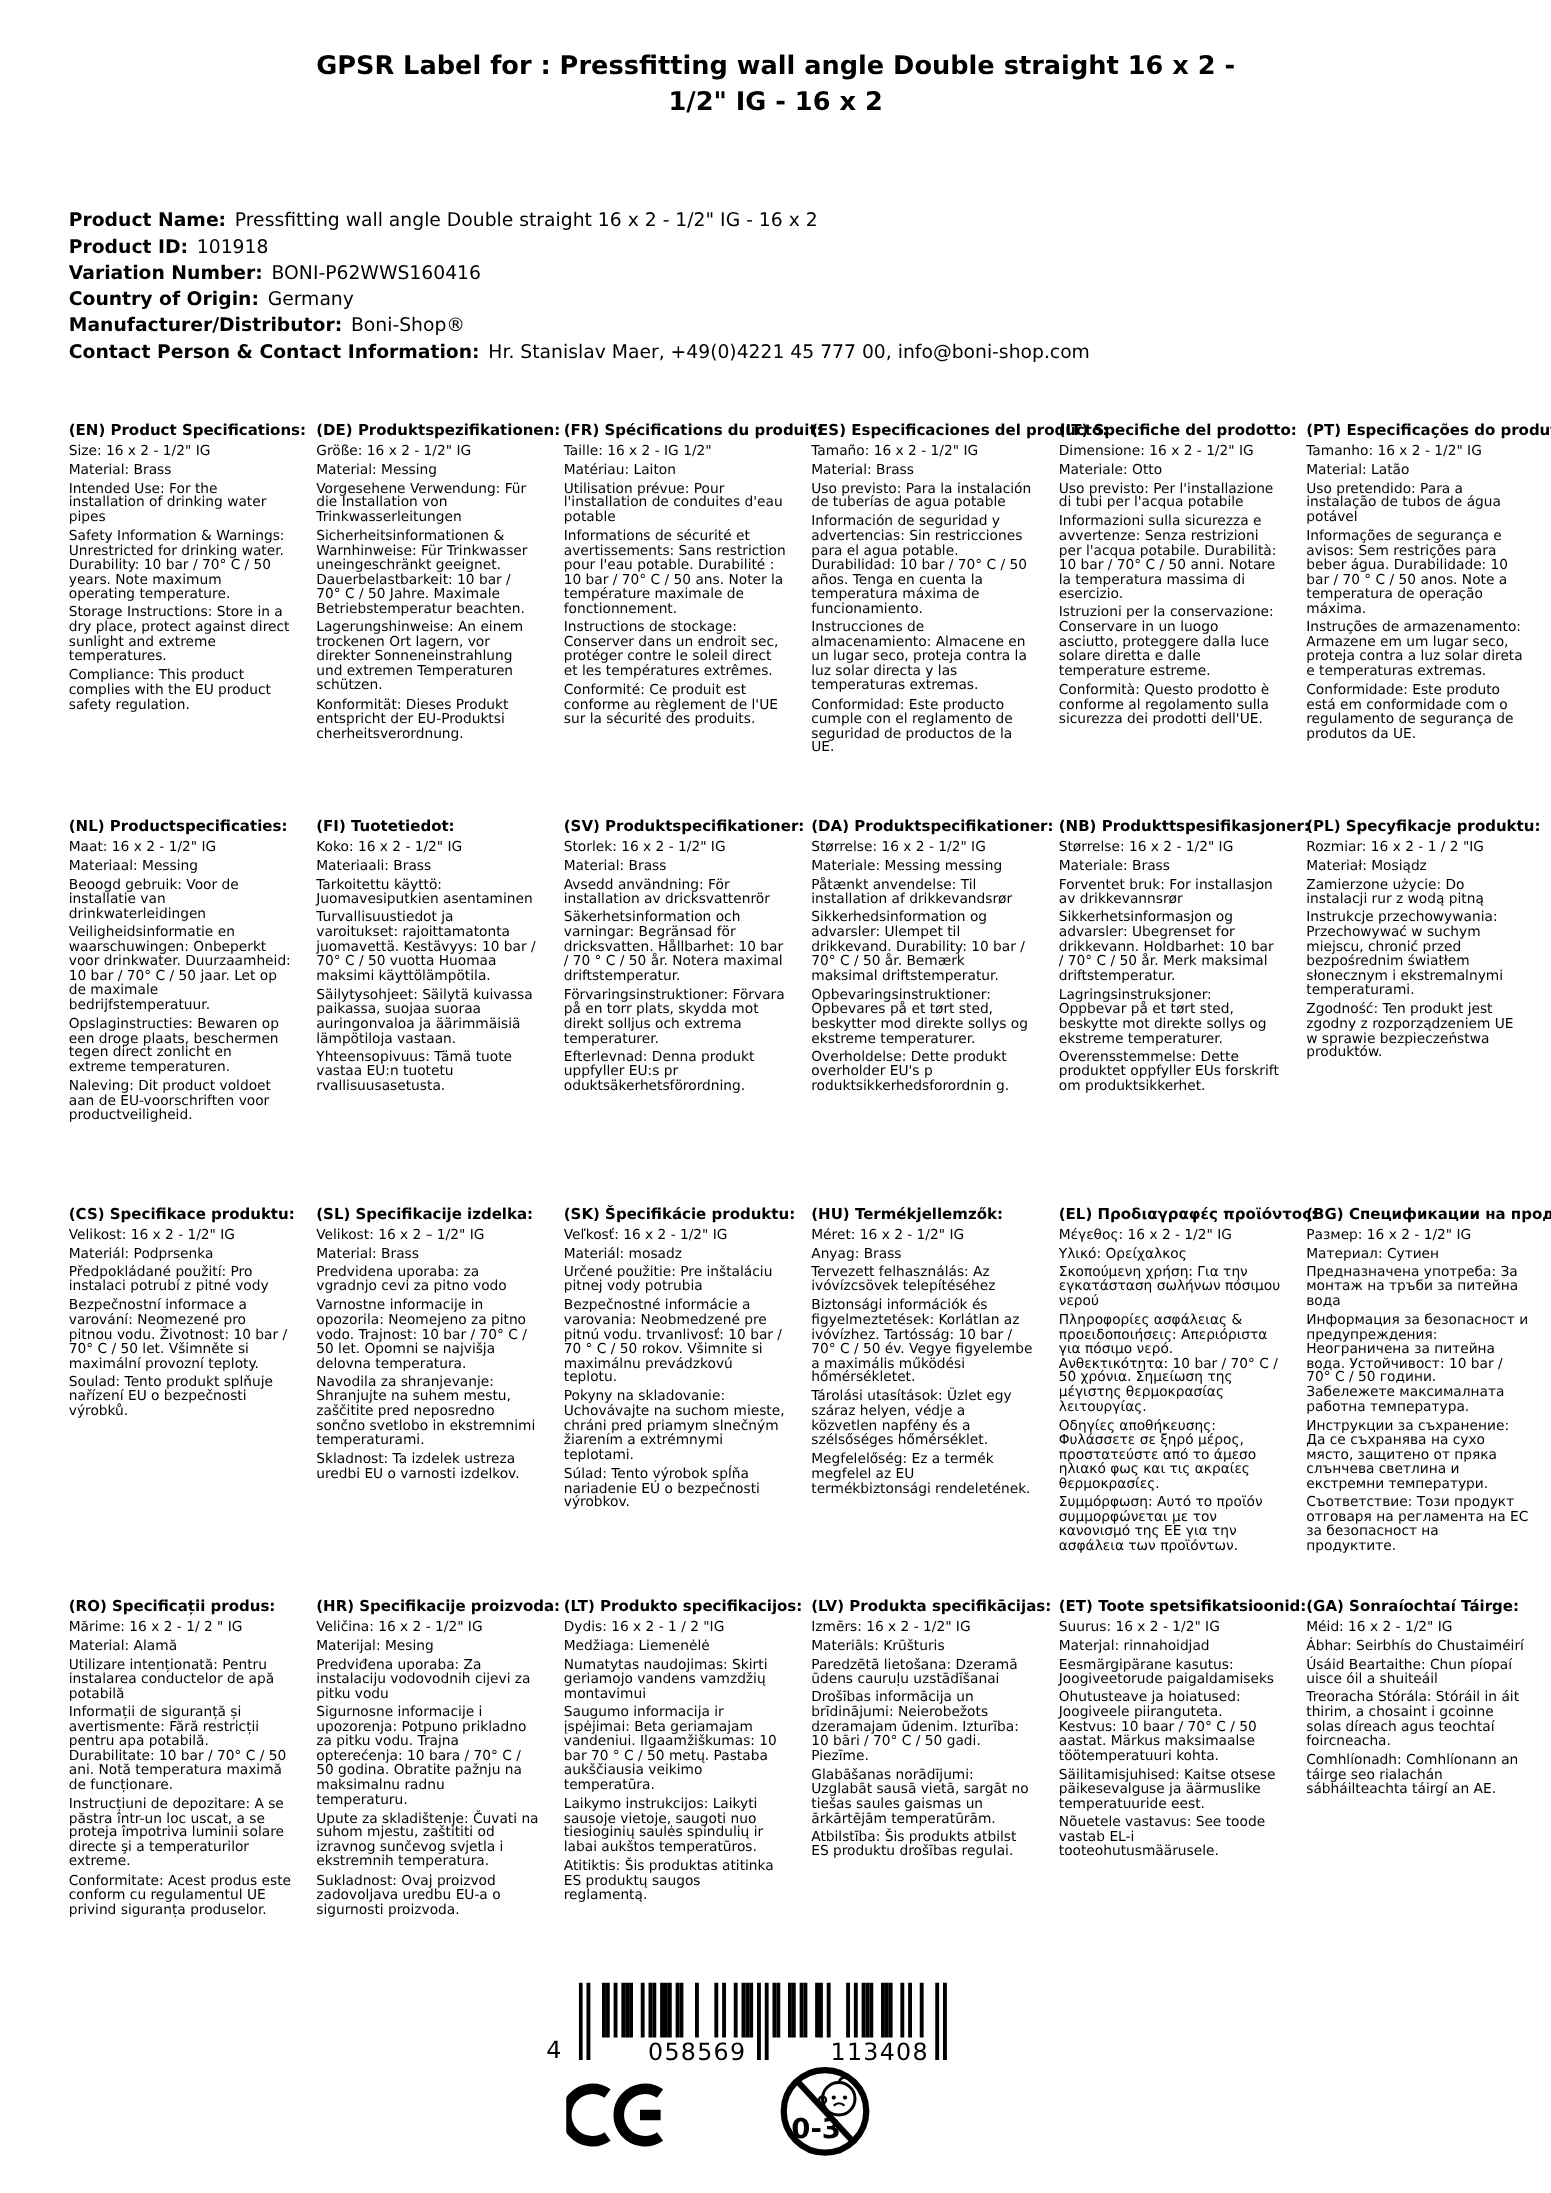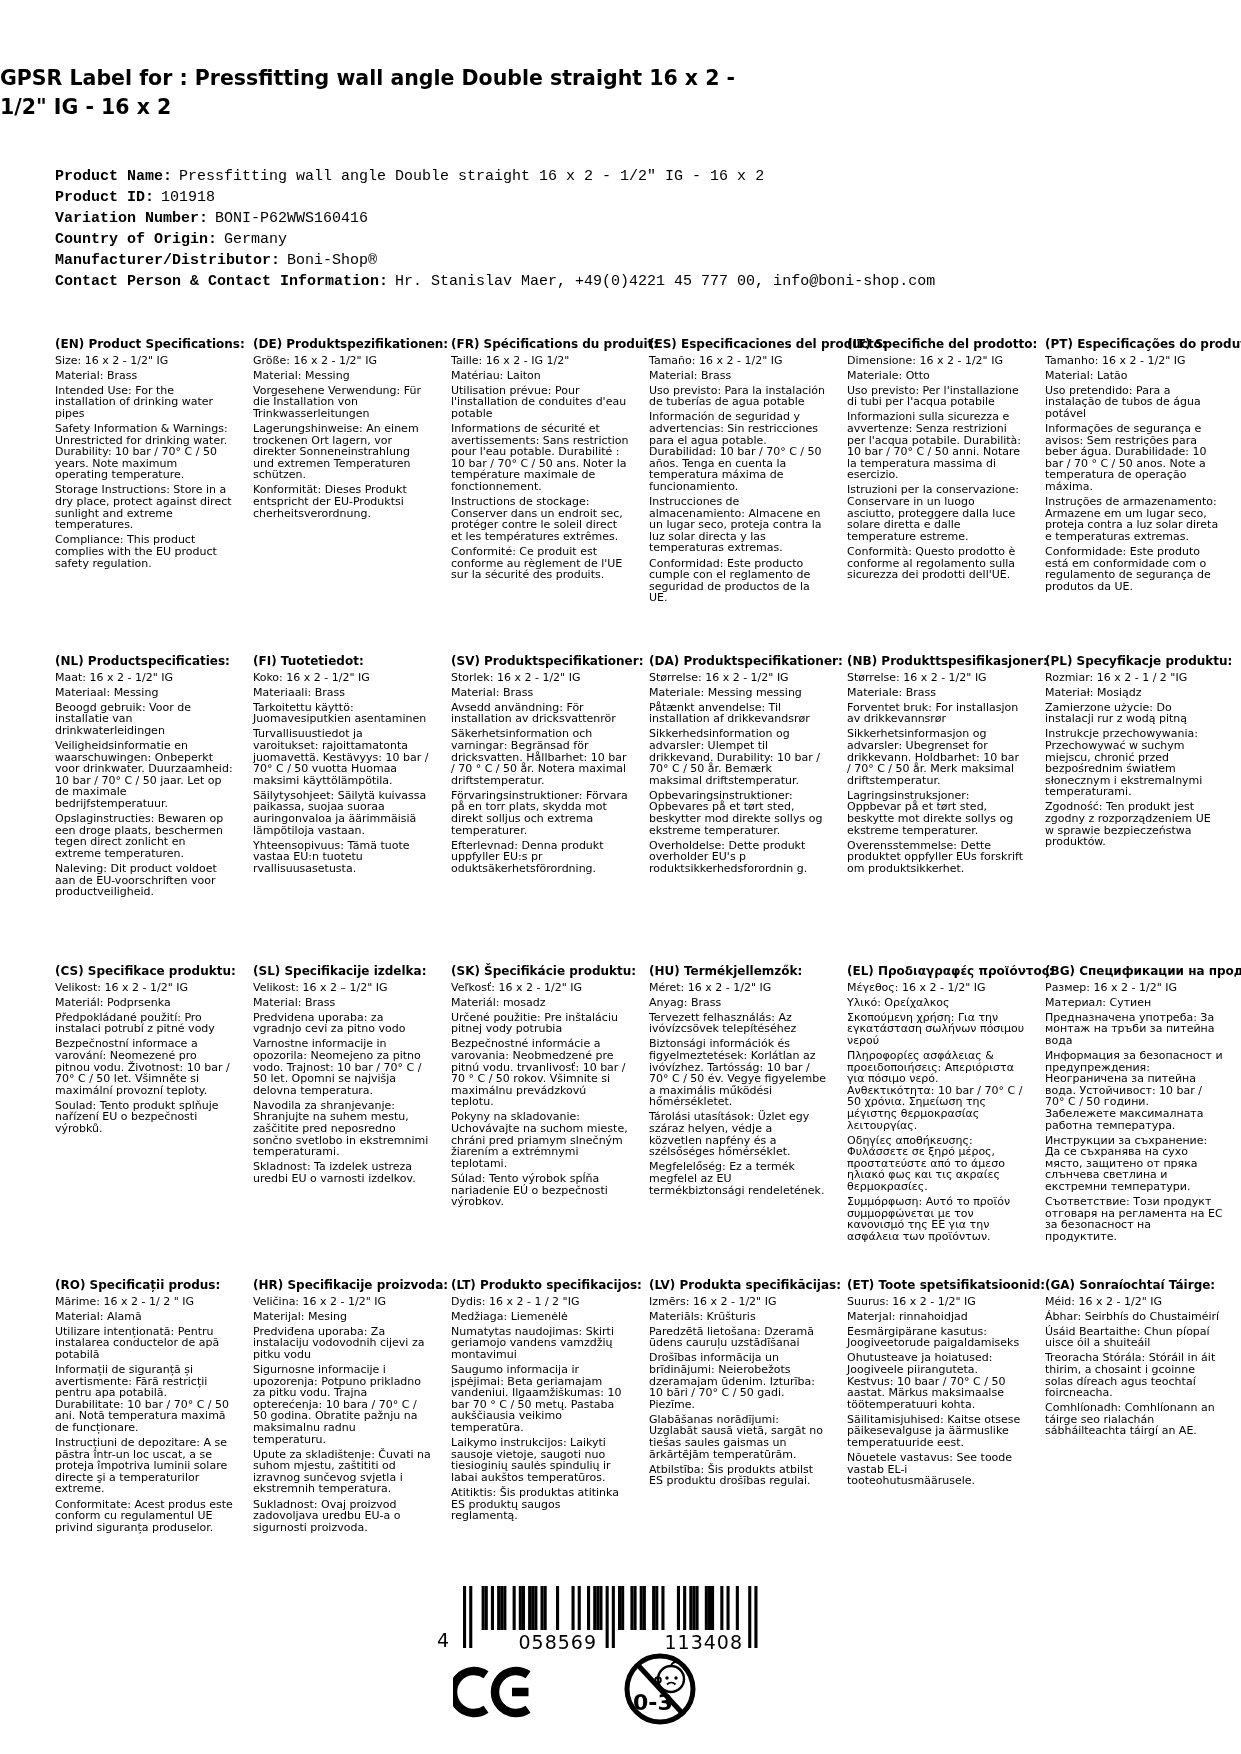--- a/index.html
+++ b/index.html
@@ -3,24 +3,24 @@
 <meta charset="utf-8">
 <style>
   *{margin:0;padding:0;box-sizing:border-box;}
   html,body{background:#fff;}
   body{
     width:1241px;height:1754px;position:relative;
     font-family:"DejaVu Sans","Liberation Sans",sans-serif;color:#000;
   }
   .page{position:absolute;inset:0;background:#fff;overflow:hidden;}
   .title{
-    position:absolute;top:64px;left:0;width:100%;text-align:left;
+    position:absolute;top:38px;left:0;width:100%;text-align:center;
     font-size:20.5px;font-weight:bold;line-height:29px;
   }
-  .product-info{position:absolute;left:55px;top:166px;font-size:15px;line-height:21px;font-family:Liberation Mono, monospace;}
+  .product-info{position:absolute;left:55px;top:166px;font-size:15px;line-height:21px;}
   .pi-label{font-weight:bold;}
   .pi-value{margin-left:7px;}
   .spec-grid{
     position:absolute;left:55px;top:338px;
     display:grid;grid-template-columns:repeat(6,198px);
     grid-template-rows:317px 310px 314px auto;
   }
   .spec-cell{width:178px;}
   .spec-heading{font-size:12px;font-weight:bold;white-space:nowrap;line-height:13px;}
   .spec-item{font-size:11px;line-height:11.6px;margin:3.5px 0 0 0;width:178px;}
@@ -58,20 +58,21 @@
         <p class="spec-item">Intended Use: For the installation of drinking water pipes</p>
         <p class="spec-item">Safety Information &amp; Warnings: Unrestricted for drinking water. Durability: 10 bar / 70° C / 50 years. Note maximum operating temperature.</p>
         <p class="spec-item">Storage Instructions: Store in a dry place, protect against direct sunlight and extreme temperatures.</p>
         <p class="spec-item">Compliance: This product complies with the EU product safety regulation.</p>
       </div>
       <div class="spec-cell">
         <div class="spec-heading">(DE) Produktspezifikationen:</div>
         <p class="spec-item">Größe: 16 x 2 - 1/2" IG</p>
         <p class="spec-item">Material: Messing</p>
         <p class="spec-item">Vorgesehene Verwendung: Für die Installation von Trinkwasserleitungen</p>
+        <p class="spec-item">Sicherheitsinformationen &amp; Warnhinweise: Für Trinkwasser uneingeschränkt geeignet. Dauerbelastbarkeit: 10 bar / 70° C / 50 Jahre. Maximale Betriebstemperatur beachten.</p>
         <p class="spec-item">Lagerungshinweise: An einem trockenen Ort lagern, vor direkter Sonneneinstrahlung und extremen Temperaturen schützen.</p>
         <p class="spec-item">Konformität: Dieses Produkt entspricht der EU-Produktsi cherheitsverordnung.</p>
       </div>
       <div class="spec-cell">
         <div class="spec-heading">(FR) Spécifications du produit:</div>
         <p class="spec-item">Taille: 16 x 2 - IG 1/2"</p>
         <p class="spec-item">Matériau: Laiton</p>
         <p class="spec-item">Utilisation prévue: Pour l'installation de conduites d'eau potable</p>
         <p class="spec-item">Informations de sécurité et avertissements: Sans restriction pour l'eau potable. Durabilité : 10 bar / 70° C / 50 ans. Noter la température maximale de fonctionnement.</p>
         <p class="spec-item">Instructions de stockage: Conserver dans un endroit sec, protéger contre le soleil direct et les températures extrêmes.</p>

